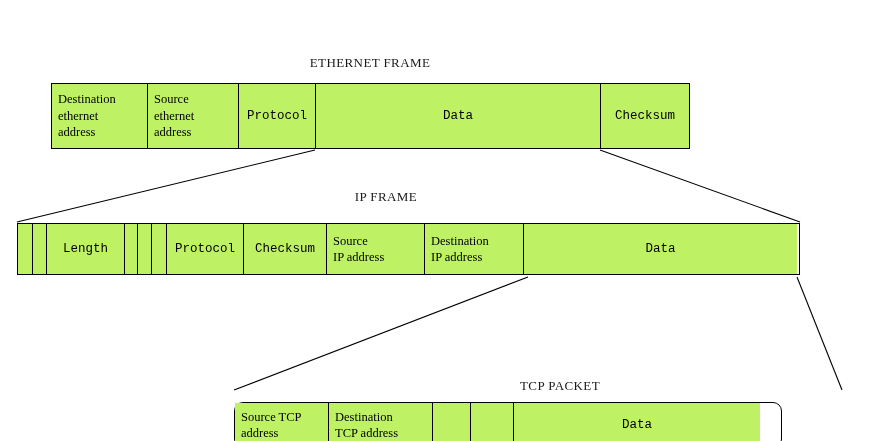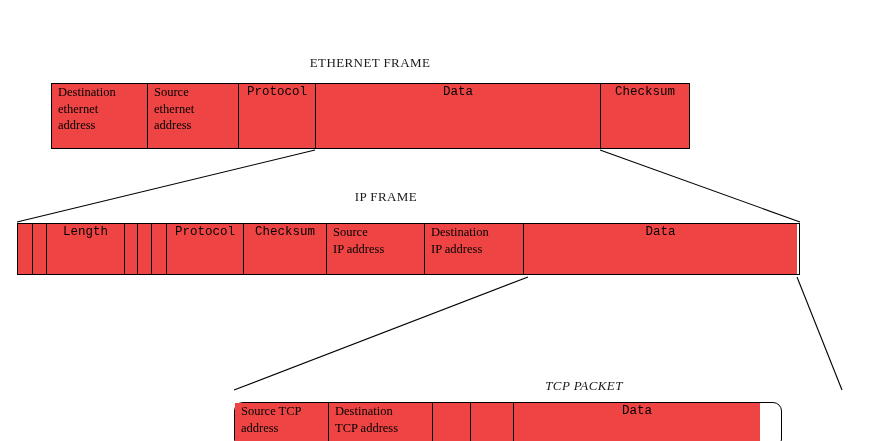--- a/index.html
+++ b/index.html
@@ -34,25 +34,26 @@
     position: absolute;
     display: flex;
     box-sizing: border-box;
     border: 1px solid #000000;
     background: #ffffff;
   }
   .field {
     box-sizing: border-box;
     border-right: 1px solid #000000;
     display: flex;
+    align-items: center;
     justify-content: center;
     font-size: 12.5px;
     line-height: 1.32;
     overflow: hidden;
-    background: #ef4444;
+    background: #bef264;
   }
   .field:last-child {
     border-right: none;
   }
   .field .label {
     display: block;
     padding: 0 6px;
     white-space: pre-line;
   }
   
@@ -139,21 +140,21 @@
     </div>
     <div class="field align-left" style="width:99px;">
       <span class="label">Destination
 IP address</span>
     </div>
     <div class="field align-center" style="width:273px;">
       <span class="label">Data</span>
     </div>
   </div>
 
-  <div class="section-title" style="left:584px; top:342px;font-style:italic;">TCP PACKET</div>
+  <div class="section-title" style="left:560px; top:342px;">TCP PACKET</div>
 
   <div class="packet-row" style="left:234px; top:366px; width:548px; height:46px;border-radius:9px;">
     <div class="field align-left" style="width:94px;">
       <span class="label">Source TCP
 address</span>
     </div>
     <div class="field align-left" style="width:104px;">
       <span class="label">Destination
 TCP address</span>
     </div>

